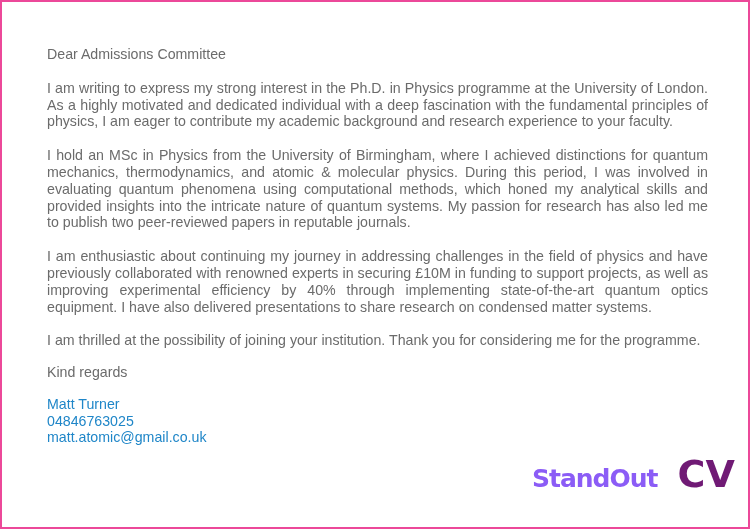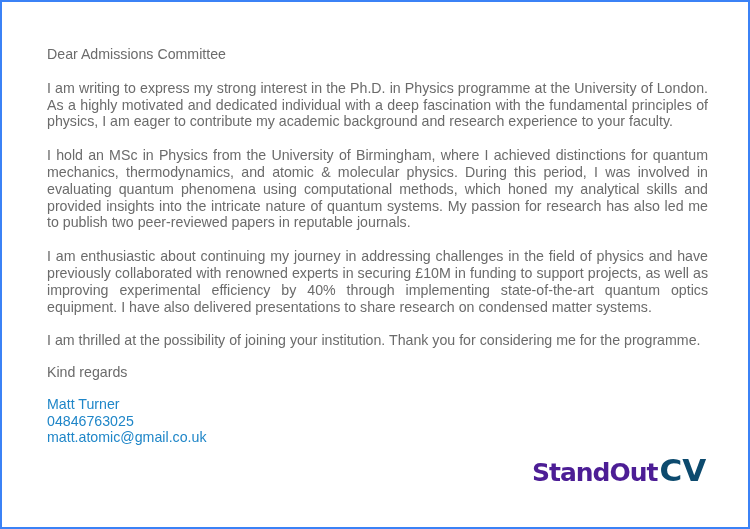--- a/index.html
+++ b/index.html
@@ -13,21 +13,21 @@
       position: relative;
       overflow: hidden;
     }
     .page {
       position: absolute;
       left: 0;
       top: 0;
       width: 750px;
       height: 529px;
       box-sizing: border-box;
-      border: 2px solid #3b82f6;
+      border: 2px solid #ec4899;
       background: #ffffff;
       text-decoration: underline;
     }
     .letter {
       position: absolute;
       left: 45px;
       top: 44px;
       width: 661px;
       font-family: "Liberation Sans", sans-serif;
       font-size: 14.2px;
@@ -55,27 +55,27 @@
       top: 450px;
       height: 36px;
       display: flex;
       align-items: baseline;
       font-family: "DejaVu Sans", sans-serif;
       font-weight: bold;
       letter-spacing: -1px;
     }
     .logo-standout {
       font-size: 25px;
-      color: #4c1d95;
+      color: #8b5cf6;
       text-align: right;
     }
     .logo-cv {
-      font-size: 31px;
-      color: #0c4a6e;
-      margin-left: 2px;
+      font-size: 38px;
+      color: #701a75;
+      margin-left: 20px;
       letter-spacing: 0px;
     }
   </style>
 </head>
 <body>
 
 <div class="page">
   <div class="letter">
     <p class="greeting">Dear Admissions Committee</p>
     <p class="para">I am writing to express my strong interest in the Ph.D. in Physics programme at the University of London. As a highly motivated and dedicated individual with a deep fascination with the fundamental principles of physics, I am eager to contribute my academic background and research experience to your faculty.</p>

